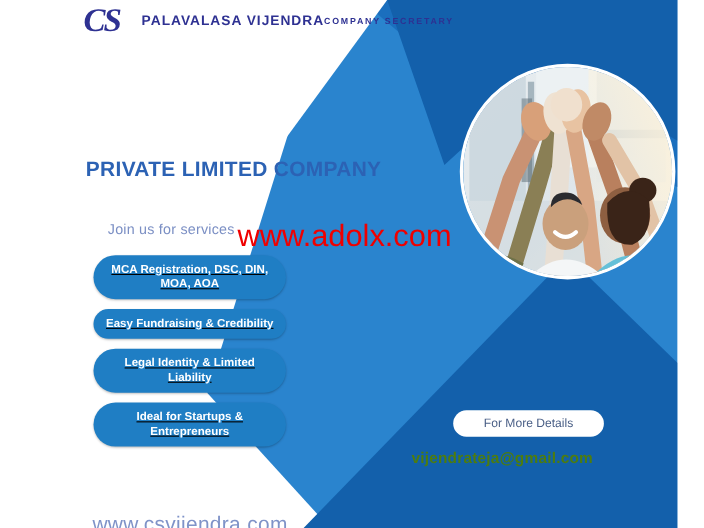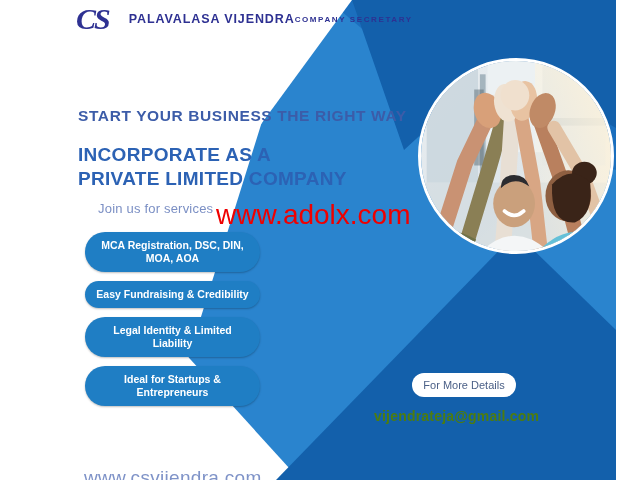--- a/index.html
+++ b/index.html
@@ -106,20 +106,21 @@
   
   .pills {
     position: absolute;
     left: 85px;
     top: 232px;
     width: 175px;
     display: flex;
     flex-direction: column;
     gap: 9px;
     z-index: 35;
+    text-decoration: underline;
   }
   .pill {
     background: #1f7ec4;
     color: #ffffff;
     border-radius: 20px;
     text-align: center;
     font-size: 10.5px;
     font-weight: bold;
     line-height: 13px;
     padding: 7px 10px;
@@ -152,21 +153,21 @@
     box-sizing: border-box;
     z-index: 25;
   }
   .photo-circle svg { display: block; width: 100%; height: 100%; }
 
   
   .cta-button {
     position: absolute;
     left: 412px;
     top: 373px;
-    width: 104px;
+    width: 137px;
     height: 24px;
     background: #ffffff;
     border-radius: 12px;
     display: flex;
     align-items: center;
     justify-content: center;
     font-size: 11px;
     color: #4a5f86;
     z-index: 35;
   }
@@ -278,24 +279,22 @@
 
   <div class="logo-block">
     <div class="logo-mark">CS</div>
     <div class="logo-text">
       <div class="logo-name">PALAVALASA VIJENDRA</div>
       <div class="logo-rule"></div>
       <div class="logo-sub">COMPANY SECRETARY</div>
     </div>
   </div>
 
-  <div class="eyebrow">START YOUR BUSINESS THE RIGHT WAY</div>
 
   <div class="headline">
-    <div>INCORPORATE AS A</div>
     <div>PRIVATE LIMITED COMPANY</div>
   </div>
 
   <div class="subhead">Join us for services</div>
 
   <div class="pills">
     <div class="pill">MCA Registration, DSC, DIN, MOA, AOA</div>
     <div class="pill">Easy Fundraising &amp; Credibility</div>
     <div class="pill">Legal Identity &amp; Limited Liability</div>
     <div class="pill">Ideal for Startups &amp; Entrepreneurs</div>

